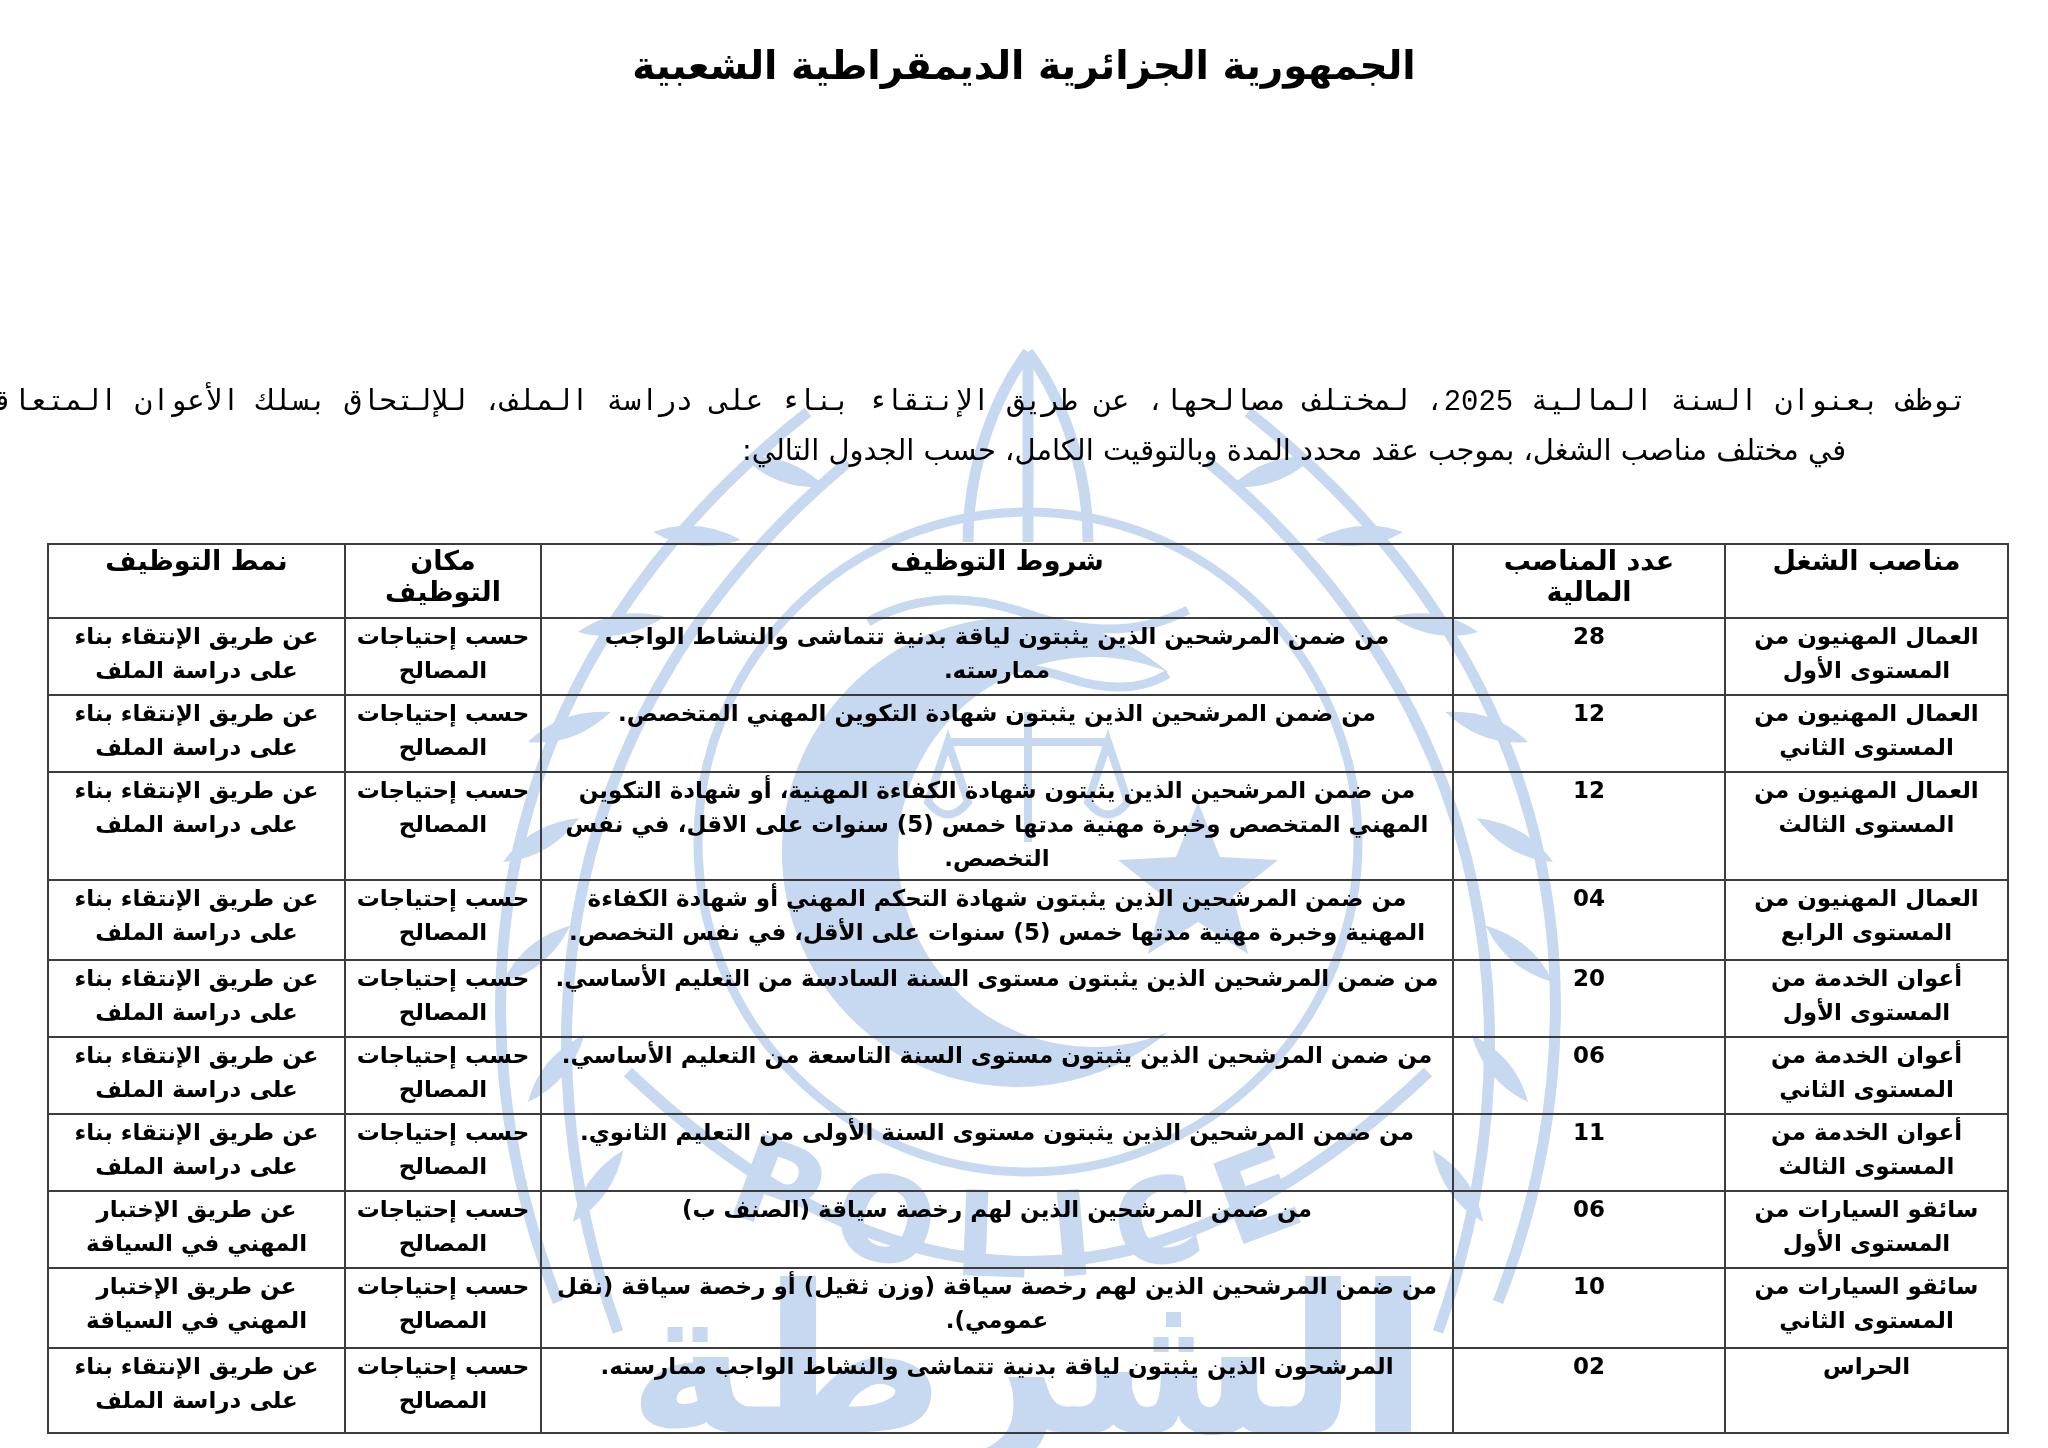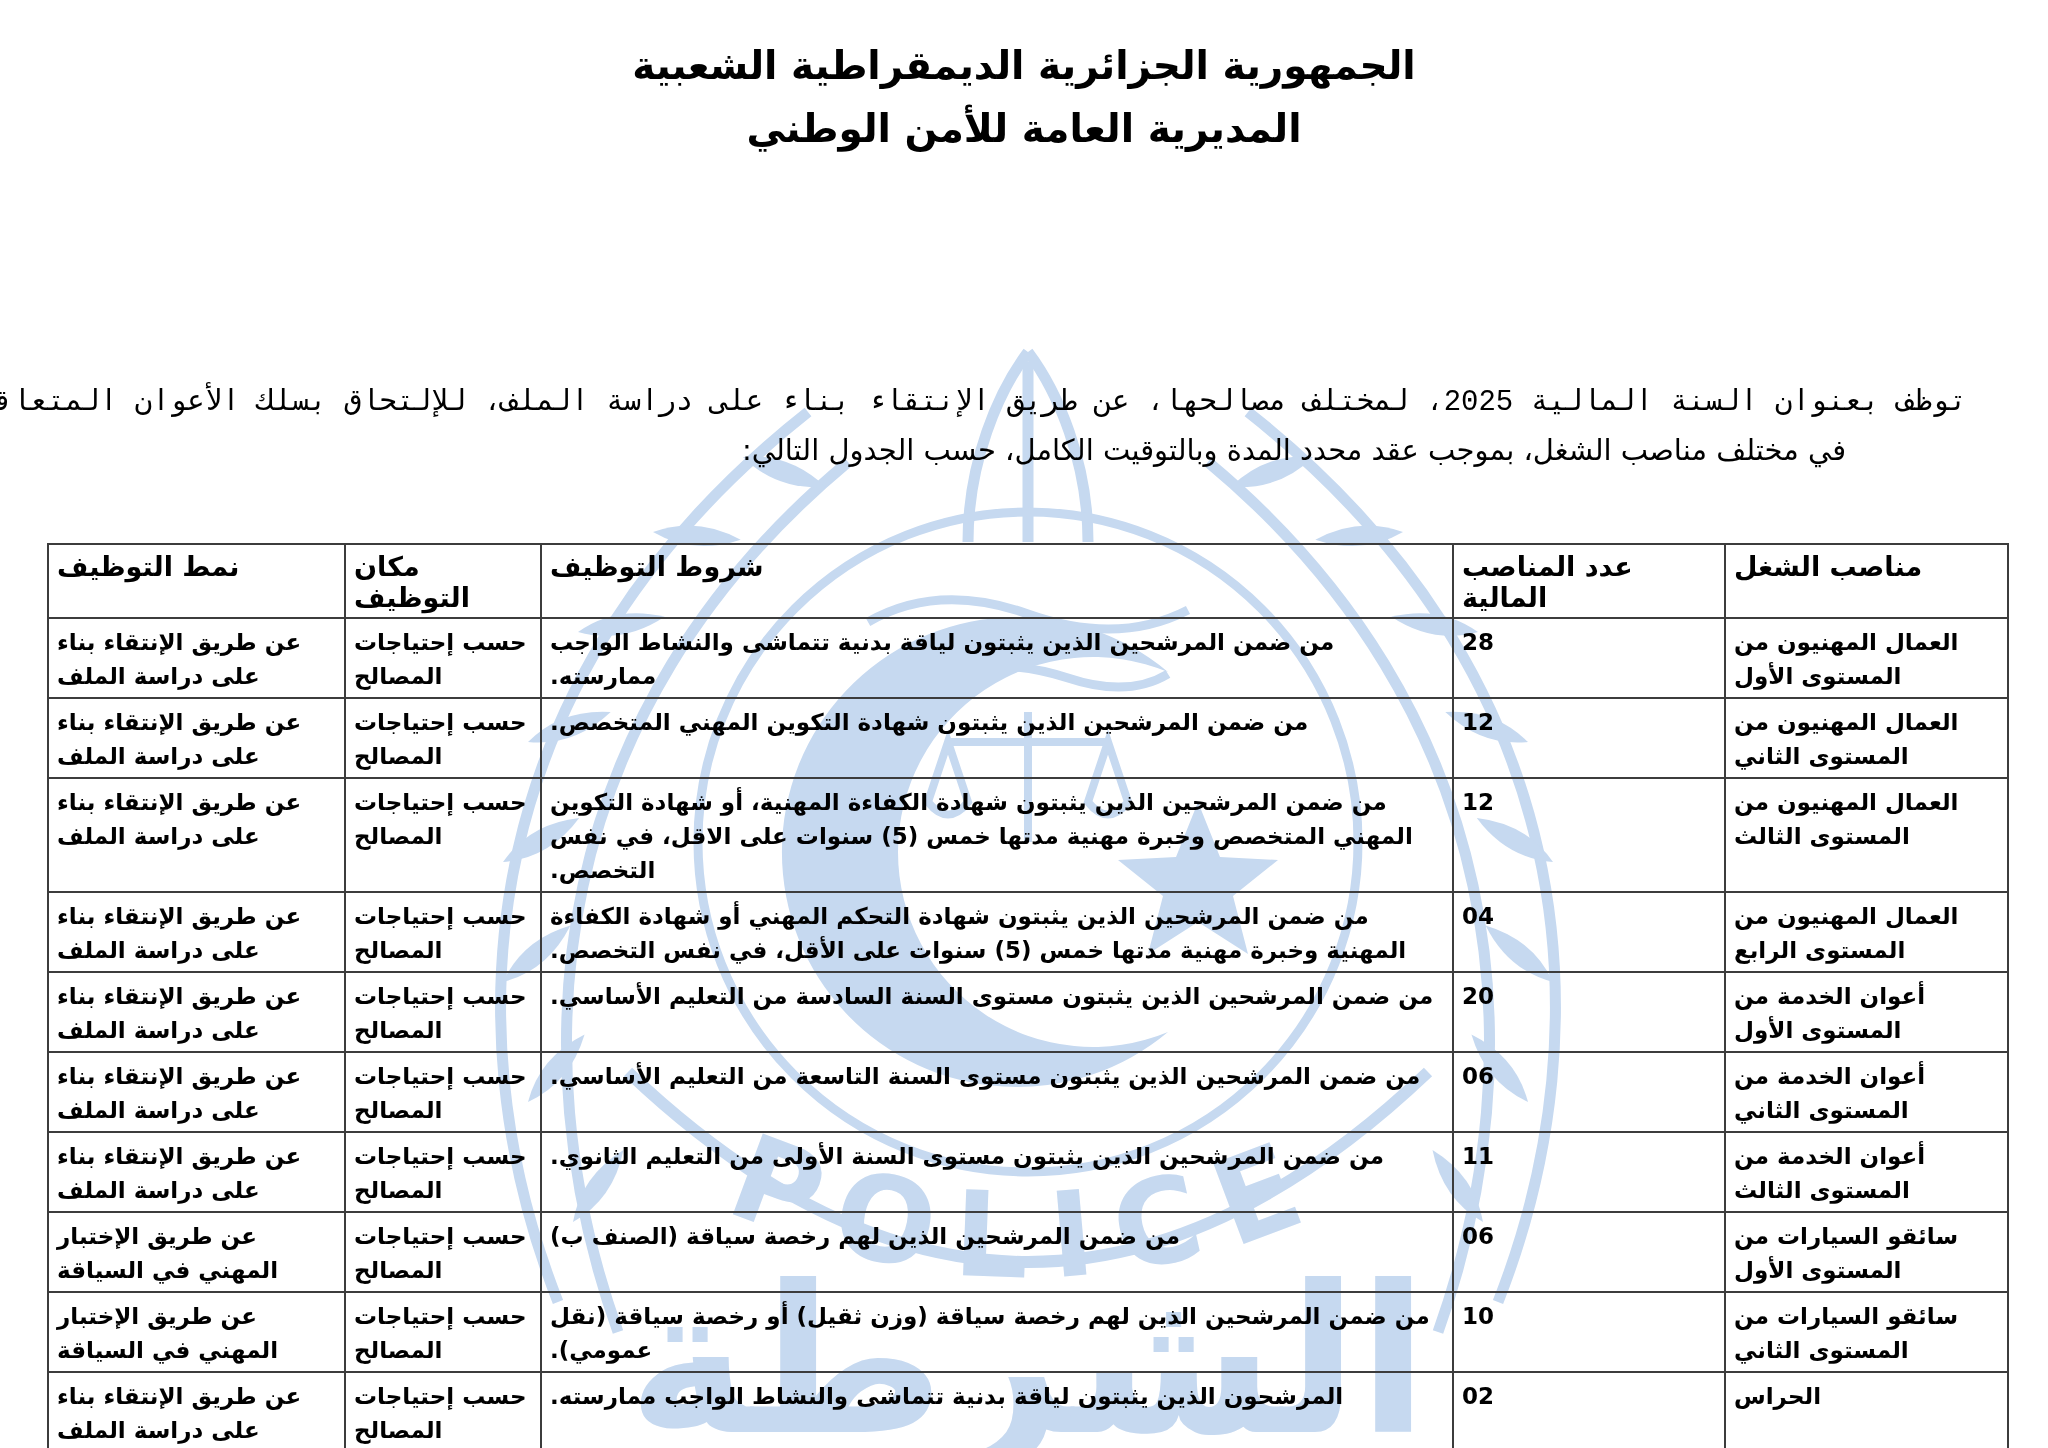--- a/index.html
+++ b/index.html
@@ -15,22 +15,22 @@
   .doc-header div { font-size:39px; font-weight:bold; line-height:63px; letter-spacing:0px; }
 
   
   .intro { position:absolute; top:380px; right:26px; left:52px; z-index:2; font-size:29px; }
   .intro .l1 { text-align:justify; text-align-last:justify; text-indent:55px; line-height:46px; white-space:nowrap;font-family:Liberation Mono, monospace; }
   .intro .l2 { text-align:left; line-height:46px; margin-top:1px; padding-left:690px; }
 
   
   table.jobs { position:absolute; top:543px; left:47px; width:1960px; z-index:2;
                border-collapse:collapse; table-layout:fixed; background:transparent; }
-  table.jobs th, table.jobs td { border:2px solid #3c3c3c; vertical-align:top; text-align:left;
-               padding:6px 8px 4px 8px; font-weight:bold; overflow:hidden; }
+  table.jobs th, table.jobs td { border:2px solid #3c3c3c; vertical-align:top; text-align:center;
+               padding:0 8px 4px 8px; font-weight:bold; overflow:hidden; }
   table.jobs th { height:74px; font-size:27px; }
   table.jobs td { font-size:23px; line-height:34px; }
   td.c-pos  { font-size:24px; line-height:36px; }
   td.c-num  { font-size:27px; font-family:"DejaVu Sans", sans-serif; }
   td.c-cond { padding-left:14px; padding-right:14px; }
   tr.r  { height:77px; }
   tr.r3 { height:83px; }
   tr.r4 { height:80px; }
   tr.r9 { height:80px; }
   tr.r10{ height:85px; }
@@ -94,21 +94,20 @@
       <text font-family="DejaVu Sans, sans-serif" font-size="118" font-weight="bold" letter-spacing="26" fill="#c6d9f0">
         <textPath href="#policeArc" startOffset="50%" text-anchor="middle">POLICE</textPath>
       </text>
 
       <text x="620" y="1190" text-anchor="middle" font-family="DejaVu Sans, sans-serif" font-size="205" font-weight="bold" fill="#c6d9f0">الشرطة</text>
     </svg>
   </div>
 
   <div class="doc-header">
     <div>الجمهورية الجزائرية الديمقراطية الشعبية</div>
-    <div>المديرية العامة للأمن الوطني</div>
   </div>
 
   <div class="intro">
     <div class="l1">توظف بعنوان السنة المالية 2025، لمختلف مصالحها، عن طريق الإنتقاء بناء على دراسة الملف، للإلتحاق بسلك الأعوان المتعاقدين الشبيهين</div>
     <div class="l2">في مختلف مناصب الشغل، بموجب عقد محدد المدة وبالتوقيت الكامل، حسب الجدول التالي:</div>
   </div>
 
   <table class="jobs">
     <colgroup>
       <col style="width:283px">

